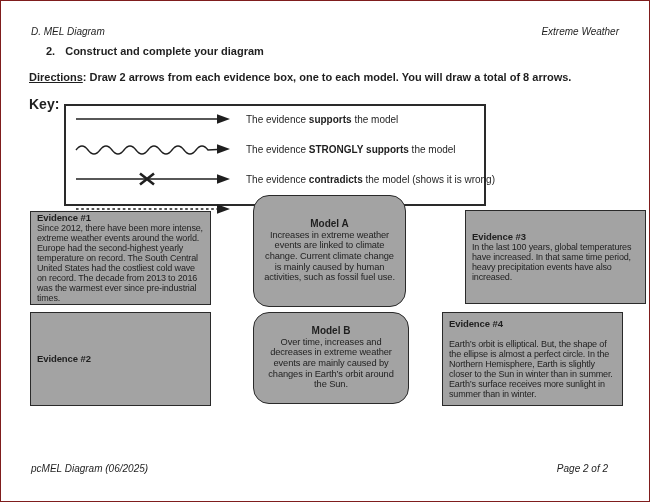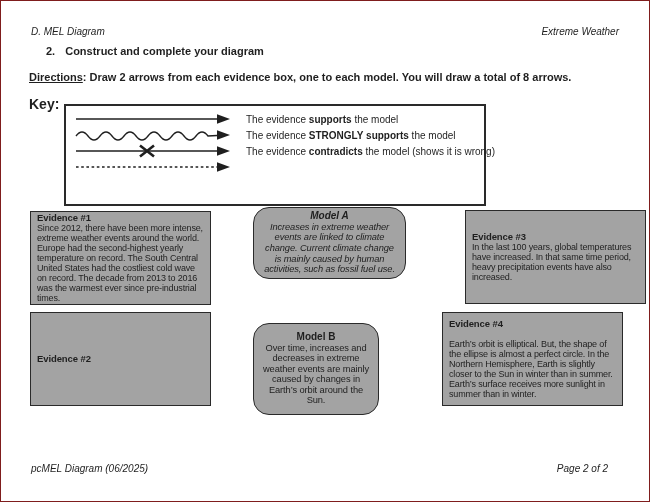--- a/index.html
+++ b/index.html
@@ -23,20 +23,21 @@
   .directions{position:absolute;left:28px;top:70px;font-weight:bold;font-size:11px;margin:0;}
   .directions .u{text-decoration:underline;}
 
   
   .key-label{position:absolute;left:28px;top:95px;font-weight:bold;font-size:14px;}
   .key-box{
     position:absolute;left:63px;top:103px;width:422px;height:102px;
     border:2px solid #2a2a2a;box-sizing:border-box;
     display:flex;flex-direction:column;justify-content:flex-start;
     padding:5px 0;
+    gap:14px;
   }
   .key-row{display:flex;align-items:center;height:16px;}
   .key-row .arrow{width:158px;margin-left:9px;flex:none;display:flex;align-items:center;}
   .key-row .ktext{font-size:10px;margin-left:13px;white-space:nowrap;}
 
   
   .box{
     position:absolute;background:#a3a3a3;border:1.5px solid #2a2a2a;box-sizing:border-box;
     display:flex;flex-direction:column;justify-content:center;
     padding:6px 6px;
@@ -45,22 +46,22 @@
   .box .body{font-size:9px;line-height:10px;letter-spacing:-0.15px;}
   .evidence{width:181px;height:94px;}
   .model{
     width:153px;height:93px;border-radius:16px;border-width:1.7px;
     text-align:center;padding:6px 7px;
   }
   .model .title{font-size:10px;line-height:10.6px;letter-spacing:0;}
   .model .body{font-size:9.3px;line-height:10.6px;letter-spacing:-0.1px;}
   #box-e1{left:29px;top:210px;}
   #box-e2{left:29px;top:311px;}
-  #box-ma{left:252px;top:206px;width:153px;height:72px;font-style:italic;}
-  #box-mb{left:252px;top:322px;width:126px;height:92px;}
+  #box-ma{left:252px;top:194px;width:153px;height:112px;}
+  #box-mb{left:252px;top:311px;width:156px;height:92px;}
   #box-e3{left:441px;top:209px;margin-left:23px;}
   #box-e4{left:441px;top:311px;justify-content:space-between;}
 
   svg{display:block;}
 </style>
 </head>
 <body>
 
 <div class="page">
 

